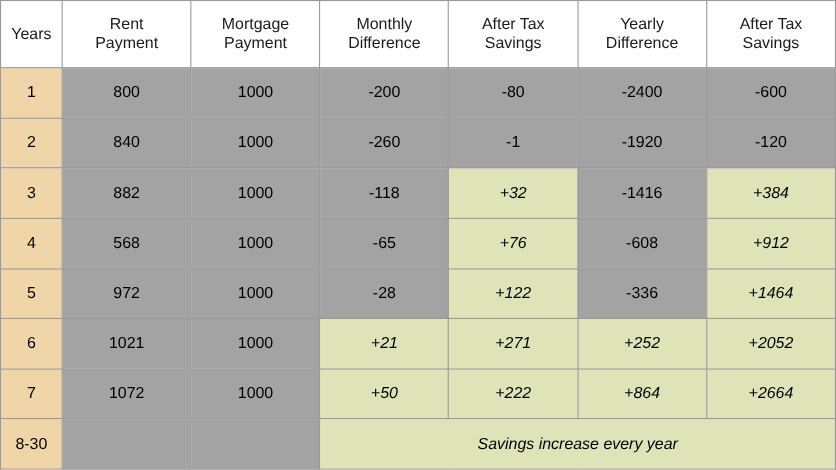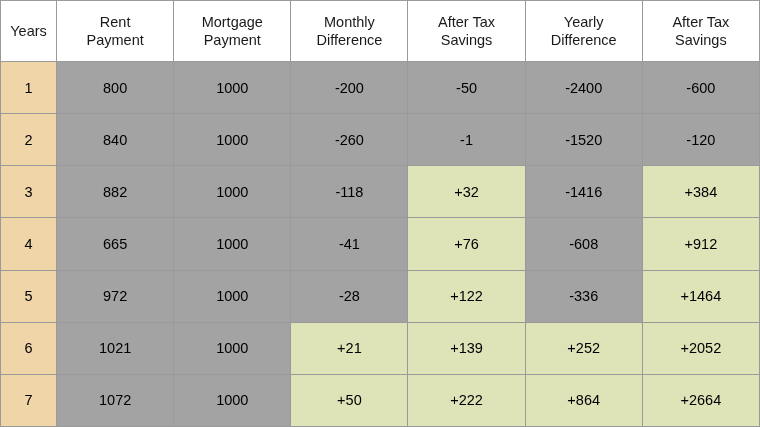--- a/index.html
+++ b/index.html
@@ -47,21 +47,21 @@
     font-weight: bold;
     font-size: 14.5px;
   }
   td.yearcell {
     background: #f0d5a8;
     font-weight: bold;
     font-size: 14.5px;
     width: 56px;
   }
   td.neg { color: #d01010; }
-  td.pos { color: #1c5c1c; }
+  td.pos { color: #1c5c1c; font-style: italic; }
   td.hl { background: #dfe3b8; }
   td.plain { background: #a3a3a3; }
   td.note {
     background: #dfe3b8;
     font-style: italic;
     font-size: 14.5px;
     color: #111111;
   }
   .col-years   { width: 56px; }
   .col-rent    { width: 117px; }
@@ -115,80 +115,86 @@
           <span class="hdr-line">After Tax</span>
           <span class="hdr-line">Savings</span>
         </td>
       </tr>
 
       <tr>
         <td class="yearcell">1</td>
         <td class="plain">800</td>
         <td class="plain">1000</td>
         <td class="neg plain">-200</td>
-        <td class="neg plain">-50</td>
+        <td class="neg plain">-80</td>
         <td class="neg plain">-2400</td>
         <td class="neg plain">-600</td>
       </tr>
 
       <tr>
         <td class="yearcell">2</td>
         <td class="plain">840</td>
         <td class="plain">1000</td>
         <td class="neg plain">-260</td>
         <td class="neg plain">-1</td>
-        <td class="neg plain">-1520</td>
+        <td class="neg plain">-1920</td>
         <td class="neg plain">-120</td>
       </tr>
 
       <tr>
         <td class="yearcell">3</td>
         <td class="plain">882</td>
         <td class="plain">1000</td>
         <td class="neg plain">-118</td>
         <td class="pos hl">+32</td>
         <td class="neg plain">-1416</td>
         <td class="pos hl">+384</td>
       </tr>
 
       <tr>
         <td class="yearcell">4</td>
-        <td class="plain">665</td>
-        <td class="plain">1000</td>
-        <td class="neg plain">-41</td>
+        <td class="plain">568</td>
+        <td class="plain">1000</td>
+        <td class="neg plain">-65</td>
         <td class="pos hl">+76</td>
         <td class="neg plain">-608</td>
         <td class="pos hl">+912</td>
       </tr>
 
       <tr>
         <td class="yearcell">5</td>
         <td class="plain">972</td>
         <td class="plain">1000</td>
         <td class="neg plain">-28</td>
         <td class="pos hl">+122</td>
         <td class="neg plain">-336</td>
         <td class="pos hl">+1464</td>
       </tr>
 
       <tr>
         <td class="yearcell">6</td>
         <td class="plain">1021</td>
         <td class="plain">1000</td>
         <td class="pos hl">+21</td>
-        <td class="pos hl">+139</td>
+        <td class="pos hl">+271</td>
         <td class="pos hl">+252</td>
         <td class="pos hl">+2052</td>
       </tr>
 
       <tr>
         <td class="yearcell">7</td>
         <td class="plain">1072</td>
         <td class="plain">1000</td>
         <td class="pos hl">+50</td>
         <td class="pos hl">+222</td>
         <td class="pos hl">+864</td>
         <td class="pos hl">+2664</td>
       </tr>
 
+      <tr>
+        <td class="yearcell">8-30</td>
+        <td class="plain"></td>
+        <td class="plain"></td>
+        <td class="note" colspan="4">Savings increase every year</td>
+      </tr>
     </tbody>
   </table>
 </div>
 
 </body></html>

